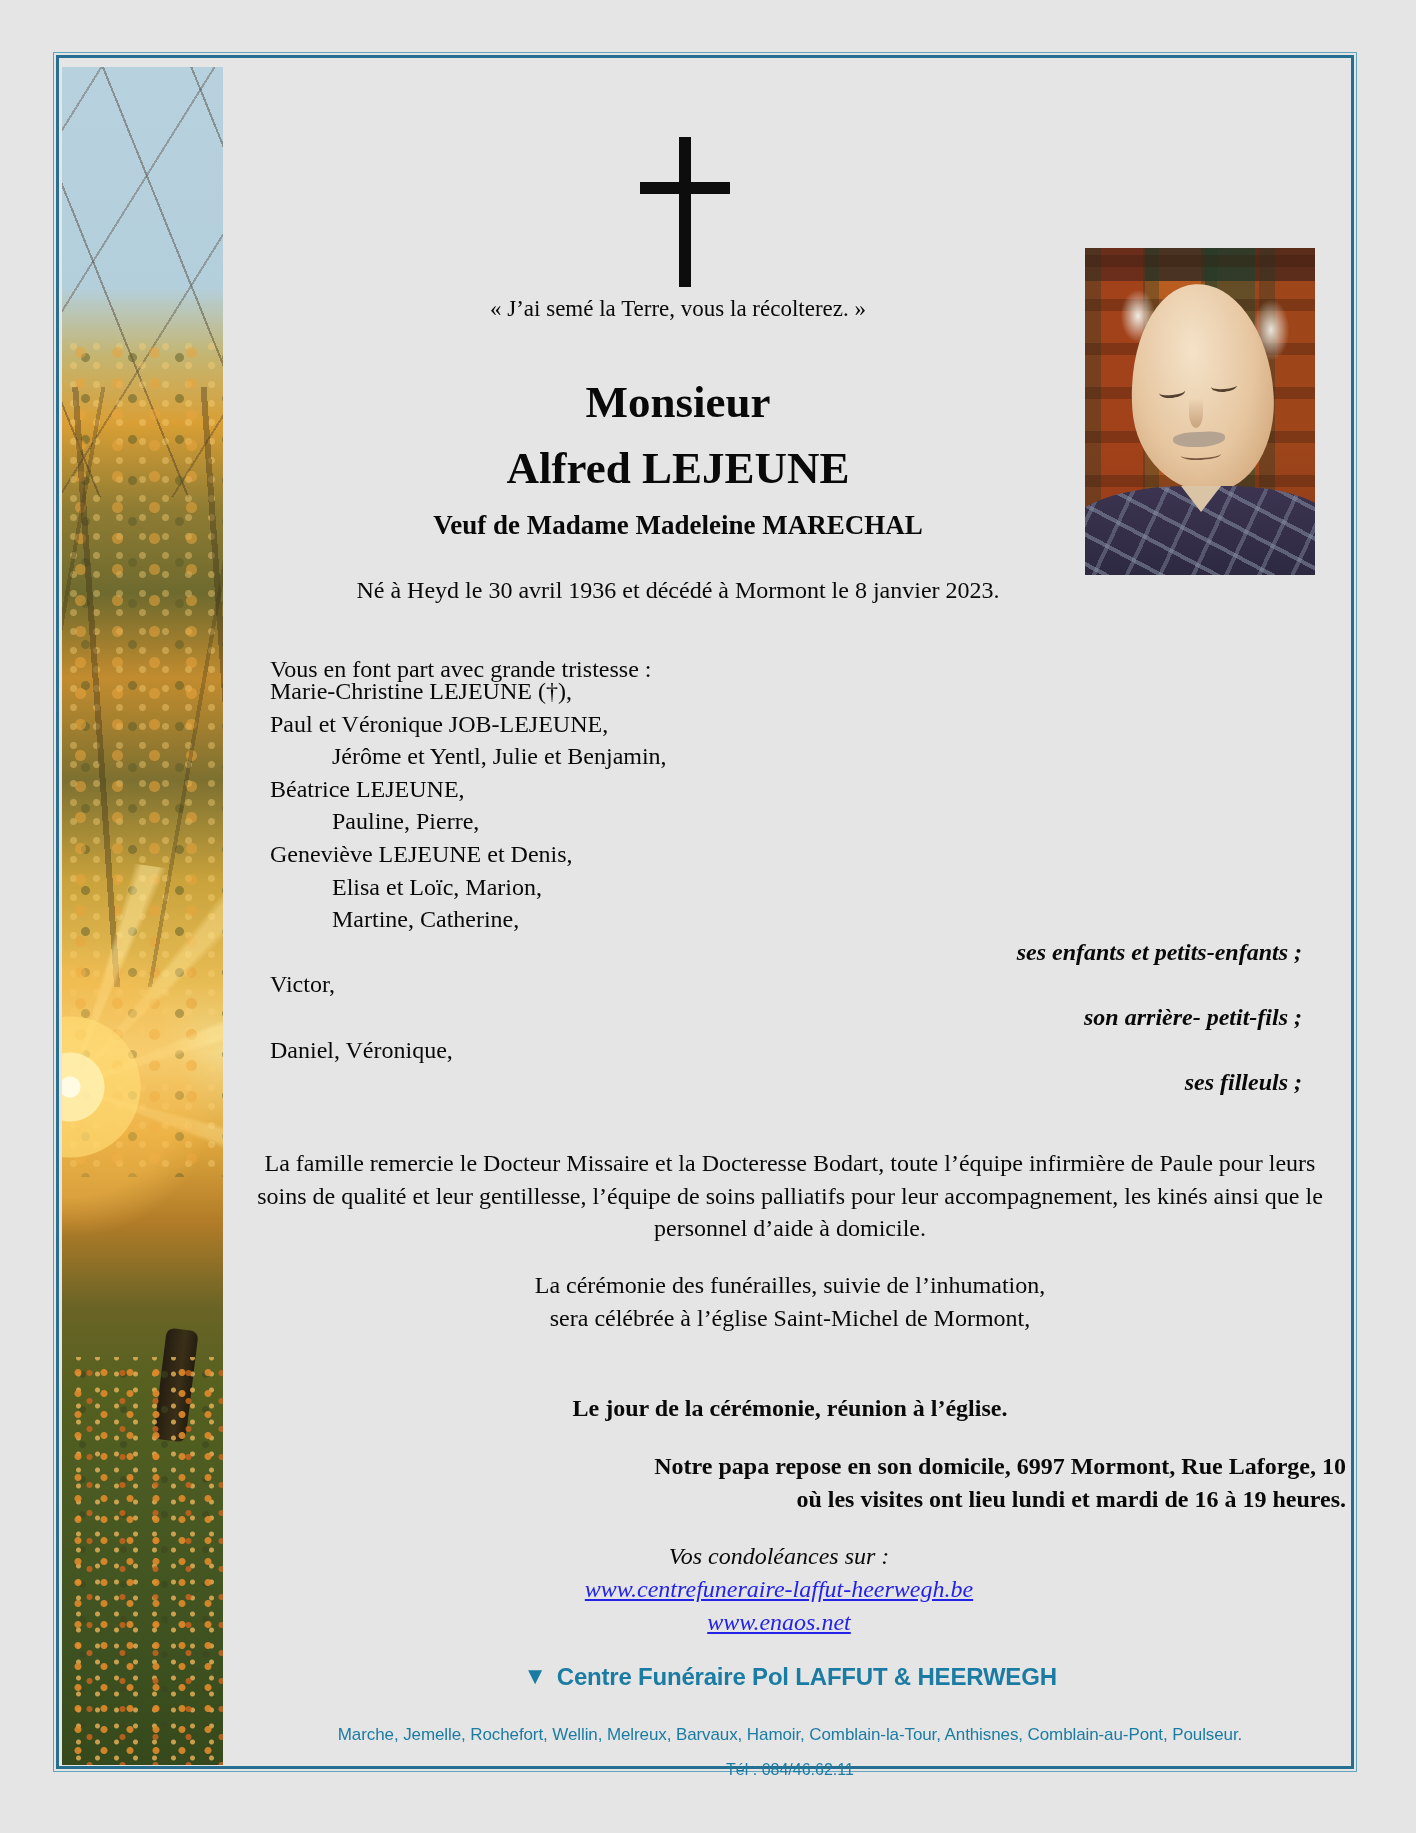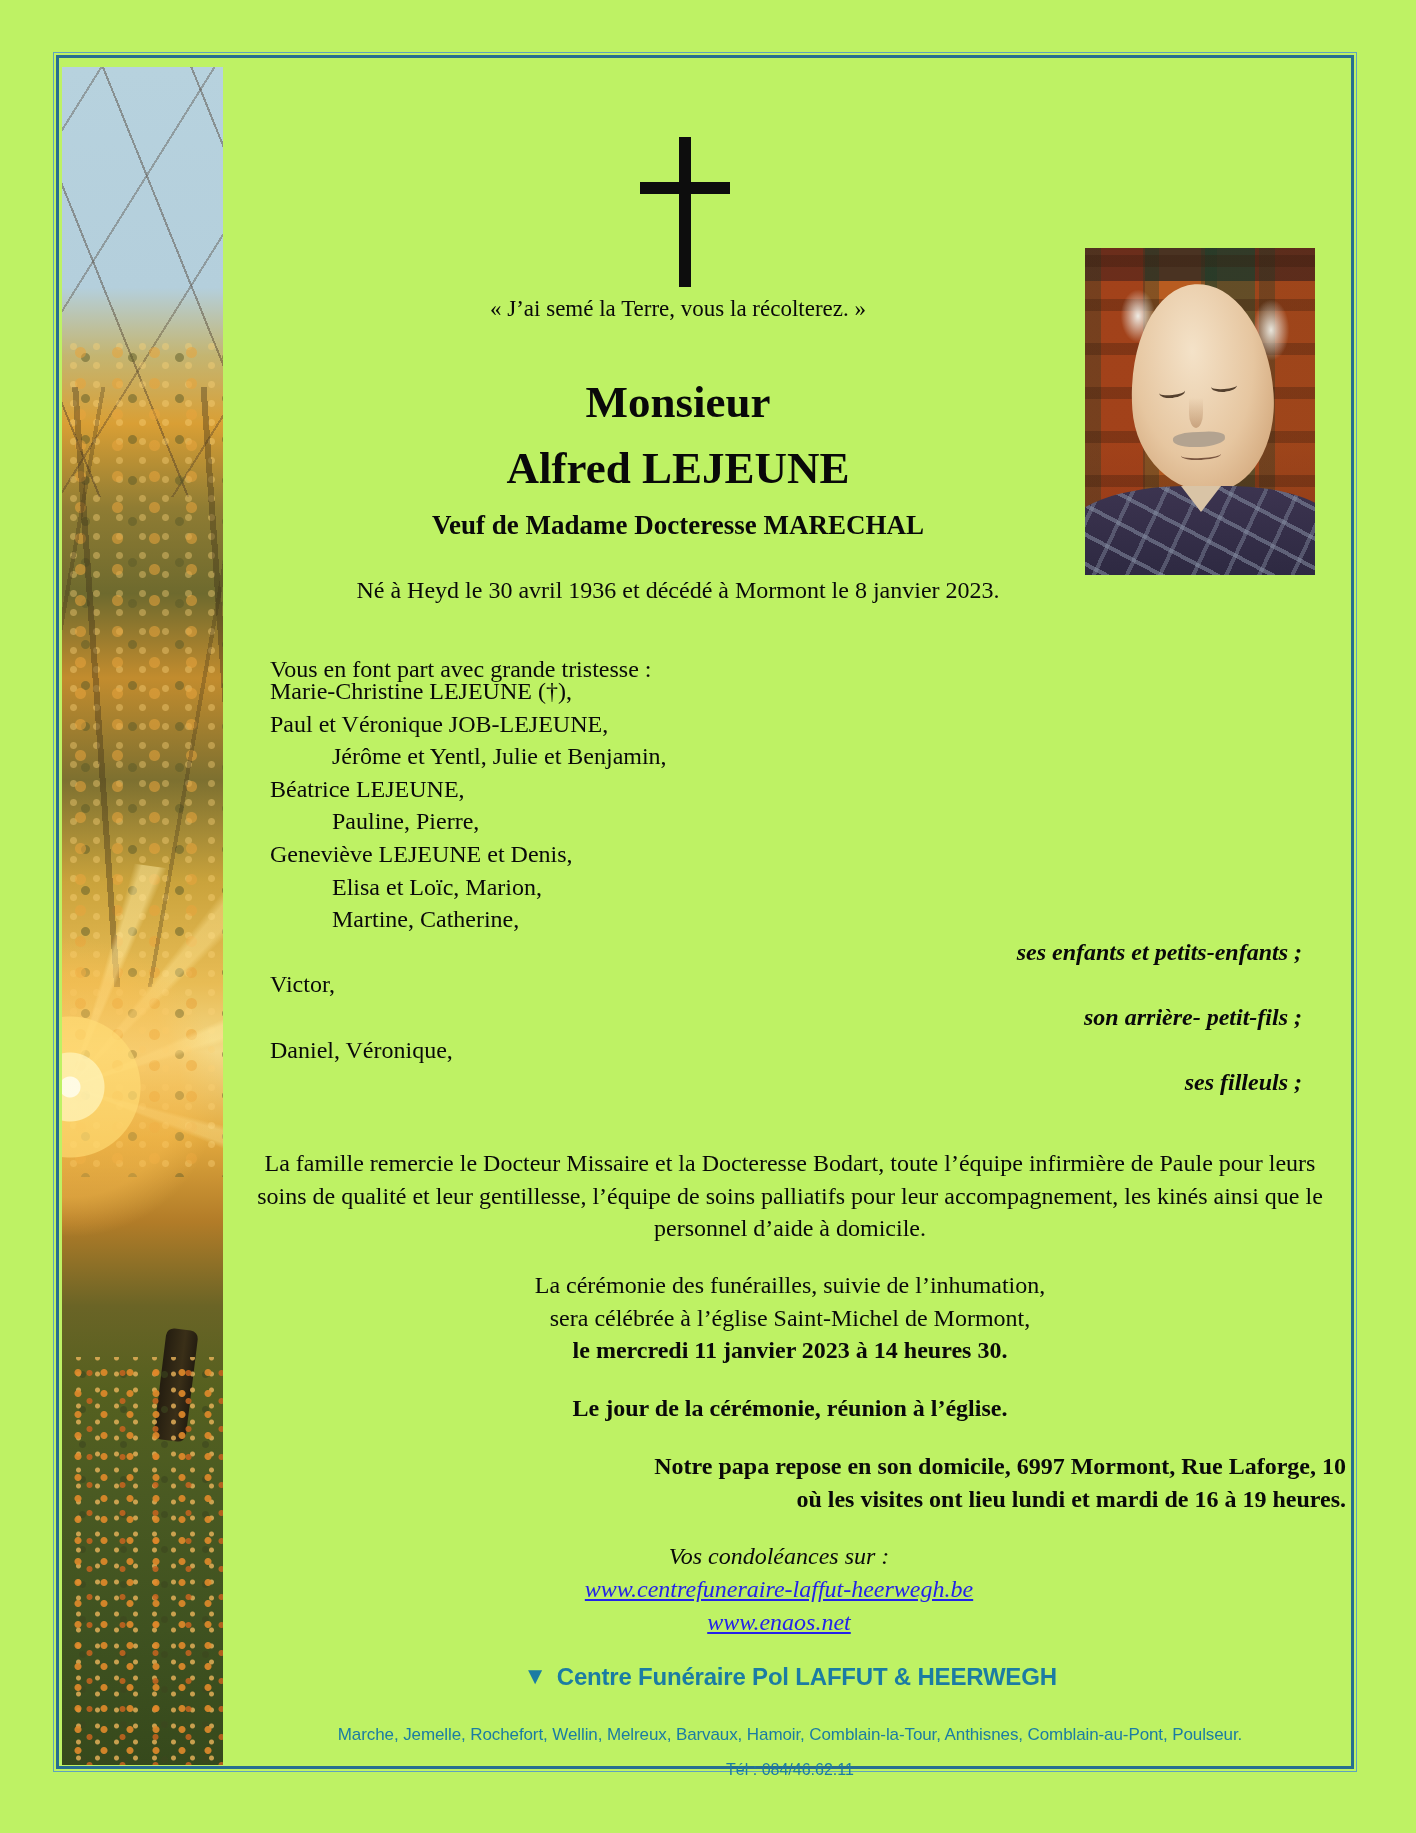--- a/index.html
+++ b/index.html
@@ -4,21 +4,21 @@
 <style>
   :root{
     --accent-teal:#1b7ca3;
     --border-teal-dark:#266f90;
     --border-teal-light:#5fa3bd;
     --link-blue:#2323e8;
     --text-black:#090909;
   }
   *{margin:0;padding:0;box-sizing:border-box;}
   body{background:#ffffff;width:1416px;height:1833px;overflow:hidden;}
-  .page{position:relative;width:1416px;height:1833px;background:#bef264;
+  .page{position:relative;width:1416px;height:1833px;background:#e5e5e5;
         font-family:"Liberation Serif","DejaVu Serif",serif;color:var(--text-black);}
 
   
   .border-outer{position:absolute;left:53px;top:52px;width:1304px;height:1720px;
     border:1.5px solid var(--border-teal-light);padding:2px;}
   .border-inner{width:100%;height:100%;border:3.5px solid var(--border-teal-dark);}
 
   
   .photo-strip{position:absolute;left:62px;top:67px;width:161px;height:1698px;overflow:hidden;
     background:linear-gradient(180deg,
@@ -152,21 +152,21 @@
     <div class="p-mouth"></div>
     <div class="p-shirt"></div>
     <div class="p-collar"></div>
   </div>
 
   <div class="abs quote">« J’ai semé la Terre, vous la récolterez. »</div>
 
   <div class="abs heading">
     <div class="t1">Monsieur</div>
     <div class="t2">Alfred LEJEUNE</div>
-    <div class="sub">Veuf de Madame Docteresse MARECHAL</div>
+    <div class="sub">Veuf de Madame Madeleine MARECHAL</div>
   </div>
 
   <div class="abs birth">Né à Heyd le 30 avril 1936 et décédé à Mormont le 8 janvier 2023.</div>
 
   <div class="abs announce">Vous en font part avec grande tristesse :</div>
 
   <div class="abs family">
     <div>Marie-Christine LEJEUNE (†),</div>
     <div>Paul et Véronique JOB-LEJEUNE,</div>
     <div class="indent">Jérôme et Yentl, Julie et Benjamin,</div>
@@ -180,21 +180,20 @@
     <div class="relation">son arrière- petit-fils ;</div>
     <div>Daniel, Véronique,</div>
     <div class="relation">ses filleuls ;</div>
   </div>
 
   <div class="abs thanks">La famille remercie le Docteur Missaire et la Docteresse Bodart, toute l’équipe infirmière de Paule pour leurs soins de qualité et leur gentillesse, l’équipe de soins palliatifs pour leur accompagnement, les kinés ainsi que le personnel d’aide à domicile.</div>
 
   <div class="abs ceremony">
     <div>La cérémonie des funérailles, suivie de l’inhumation,</div>
     <div>sera célébrée à l’église Saint-Michel de Mormont,</div>
-    <div class="bold">le mercredi 11 janvier 2023 à 14 heures 30.</div>
   </div>
 
   <div class="abs meeting">Le jour de la cérémonie, réunion à l’église.</div>
 
   <div class="abs repose">
     <div>Notre papa repose en son domicile, 6997 Mormont, Rue Laforge, 10</div>
     <div>où les visites ont lieu lundi et mardi de 16 à 19 heures.</div>
   </div>
 
   <div class="abs condolences">

